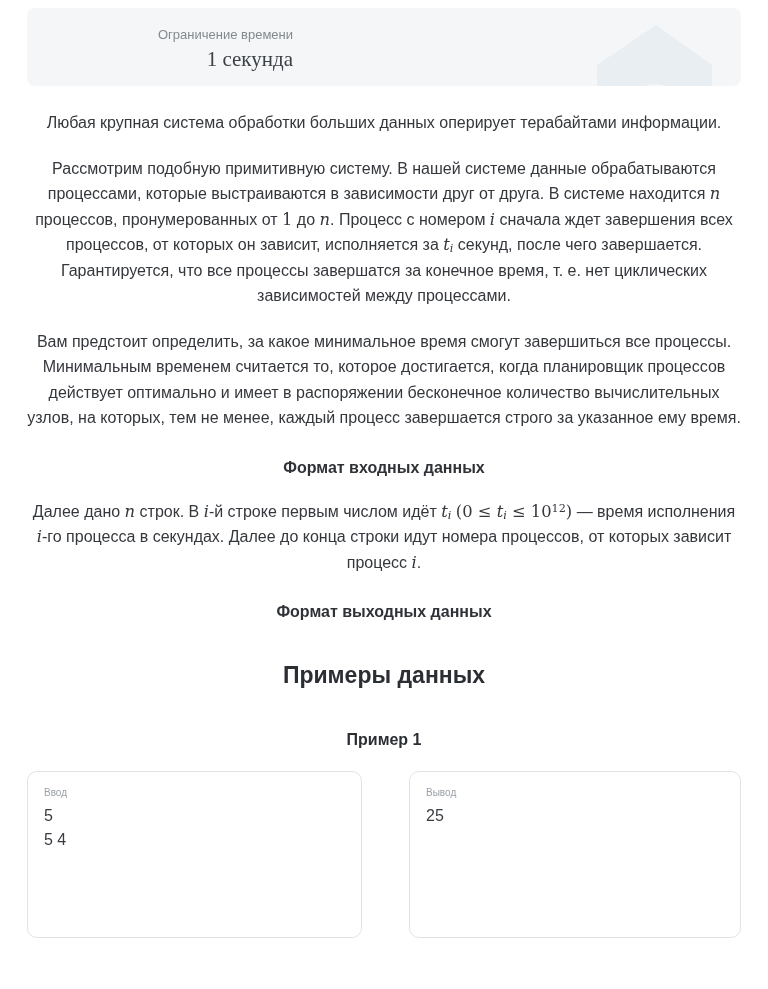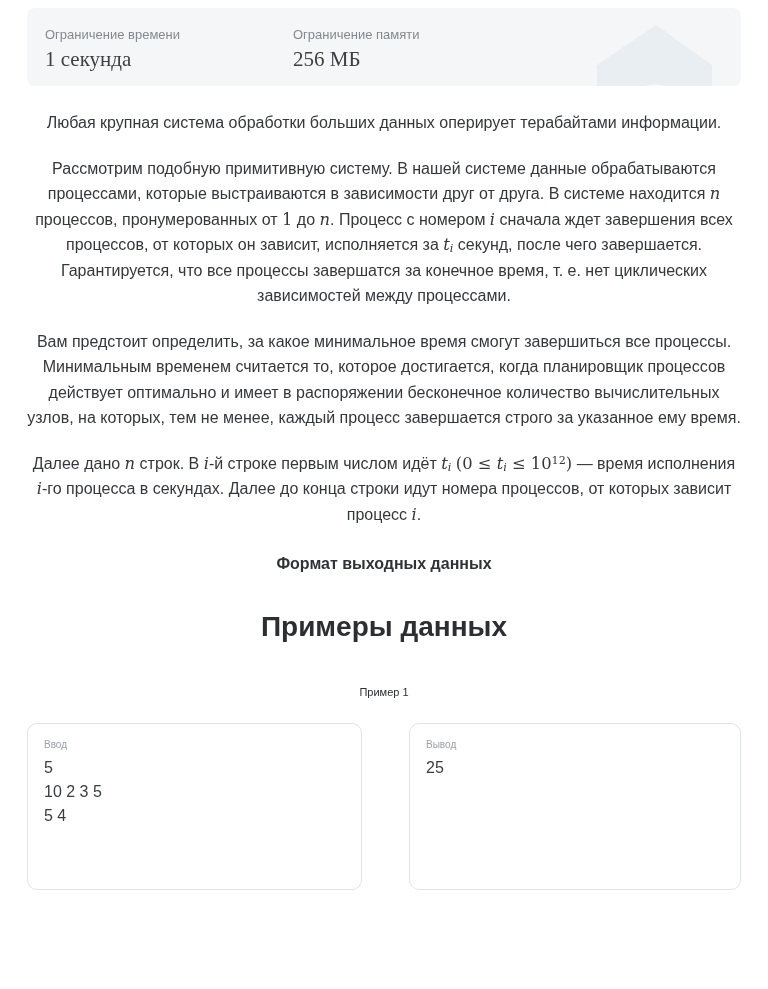--- a/index.html
+++ b/index.html
@@ -26,21 +26,21 @@
     margin: 8px 27px 0 27px;
     height: 78px;
     background: #f4f6f8;
     border-radius: 8px;
     overflow: hidden;
     display: flex;
     align-items: flex-start;
     padding: 19px 0 0 18px;
     box-sizing: border-box;
   }
-  .limit-col { position: relative; z-index: 1; }
+  .limit-col { position: relative; z-index: 1; text-align: right; }
   .limit-col.first { width: 248px; }
   .limit-label {
     font-size: 13px;
     line-height: 16px;
     color: #84898f;
   }
   .limit-value {
     margin-top: 6px;
     font-size: 21px;
     line-height: 20px;
@@ -68,30 +68,30 @@
   }
   .content p.first { margin-top: 24px; }
   h4.section-heading {
     font-size: 16px;
     line-height: 22px;
     font-weight: 700;
     color: #2f3237;
     margin: 26px 0 18px 0;
   }
   h2.examples-heading {
-    font-size: 28px;
+    font-size: 23px;
     line-height: 28px;
     font-weight: 700;
     color: #2b2e33;
     margin: 38px 0 0 0;
   }
   h3.example-title {
-    font-size: 11px;
+    font-size: 16px;
     line-height: 22px;
-    font-weight: 400;
+    font-weight: 700;
     color: #2b2e33;
     margin: 40px 0 0 0;
   }
 
   
   .mi, .mr {
     font-family: "DejaVu Serif", serif;
     font-size: 1.02em;
   }
   .mi { font-style: italic; }
@@ -135,47 +135,44 @@
 </head>
 <body>
 
 <div class="page">
 
   <div class="limits-card">
     <div class="limit-col first">
       <div class="limit-label">Ограничение времени</div>
       <div class="limit-value">1 секунда</div>
     </div>
-    <div class="limit-col">
-      <div class="limit-label">Ограничение памяти</div>
-      <div class="limit-value">256 МБ</div>
-    </div>
     <svg class="watermark" width="120" height="80" viewBox="0 0 120 80" aria-hidden="true">
       <path fill="#e9eef2" fill-rule="evenodd" d="M61 5 L117 45 L117 80 L2 80 L2 45 Z
                M88 92 A28 28 0 1 0 32 92 A28 28 0 1 0 88 92 Z"></path>
     </svg>
   </div>
 
   <div class="content">
     <p class="first">Любая крупная система обработки больших данных оперирует терабайтами информации.</p>
     <p>Рассмотрим подобную примитивную систему. В нашей системе данные обрабатываются процессами, которые выстраиваются в зависимости друг от друга. В системе находится <span class="mi">n</span> процессов, пронумерованных от <span class="mr">1</span> до <span class="mi">n</span>. Процесс с номером <span class="mi">i</span> сначала ждет завершения всех процессов, от которых он зависит, исполняется за <span class="mi">t</span><sub class="msub">i</sub> секунд, после чего завершается. Гарантируется, что все процессы завершатся за конечное время, т. е. нет циклических зависимостей между процессами.</p>
     <p>Вам предстоит определить, за какое минимальное время смогут завершиться все процессы. Минимальным временем считается то, которое достигается, когда планировщик процессов действует оптимально и имеет в распоряжении бесконечное количество вычислительных узлов, на которых, тем не менее, каждый процесс завершается строго за указанное ему время.</p>
 
+    <h4 class="section-heading">Формат входных данных</h4>
     <p>Далее дано <span class="mi">n</span> строк. В <span class="mi">i</span>-й строке первым числом идёт <span class="mi">t</span><sub class="msub">i</sub> <span class="mr">(0 ≤ </span><span class="mi">t</span><sub class="msub">i</sub><span class="mr"> ≤ 10</span><sup class="msup">12</sup><span class="mr">)</span> — время исполнения <span class="mi">i</span>-го процесса в секундах. Далее до конца строки идут номера процессов, от которых зависит процесс <span class="mi">i</span>.</p>
 
     <h4 class="section-heading">Формат выходных данных</h4>
 
     <h2 class="examples-heading">Примеры данных</h2>
     <h3 class="example-title">Пример 1</h3>
   </div>
 
   <div class="samples-row">
     <div class="sample-box input-box">
       <div class="sample-label">Ввод</div>
-      <div class="sample-lines"><div>5</div><div>10 2 3 5</div><div>5 4</div></div>
+      <div class="sample-lines"><div>5</div><div>5 4</div></div>
     </div>
     <div class="sample-box output-box">
       <div class="sample-label">Вывод</div>
       <div class="sample-lines"><div>25</div></div>
     </div>
   </div>
 
 </div>
 
 </body></html>

